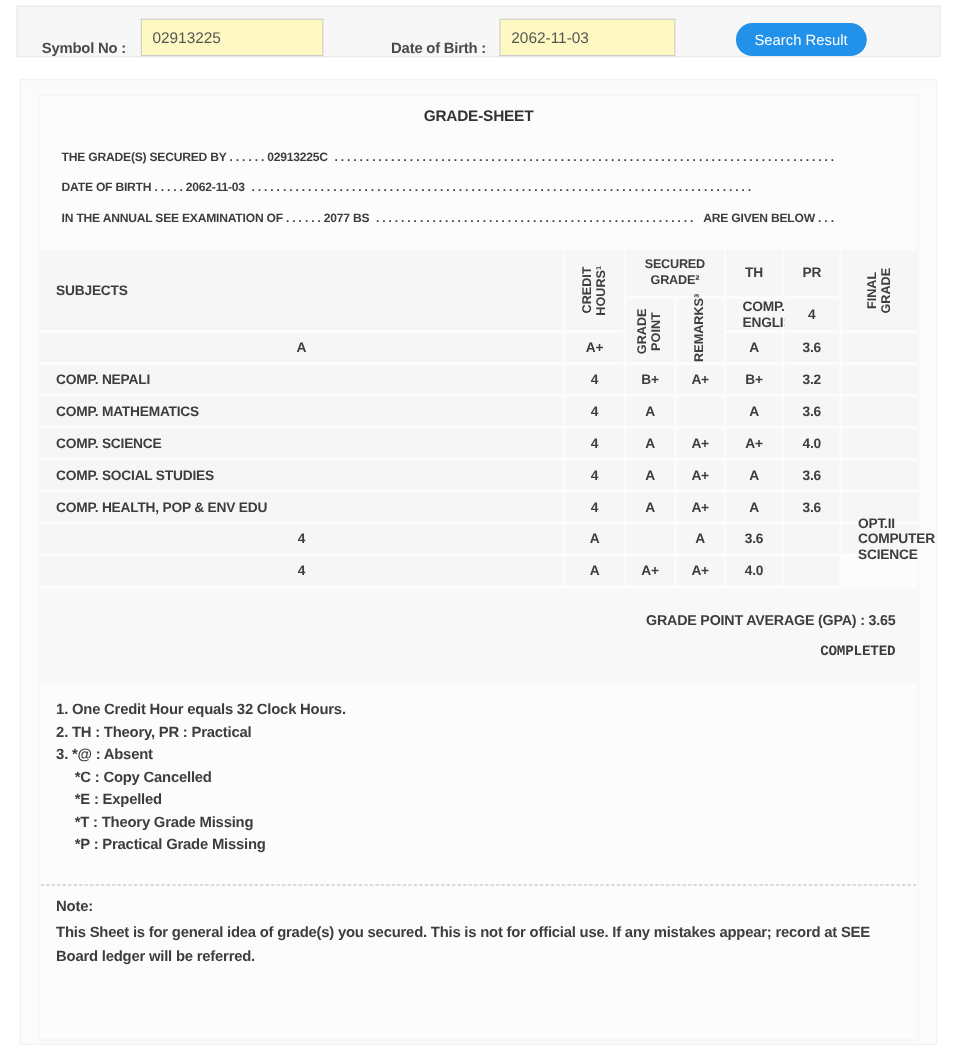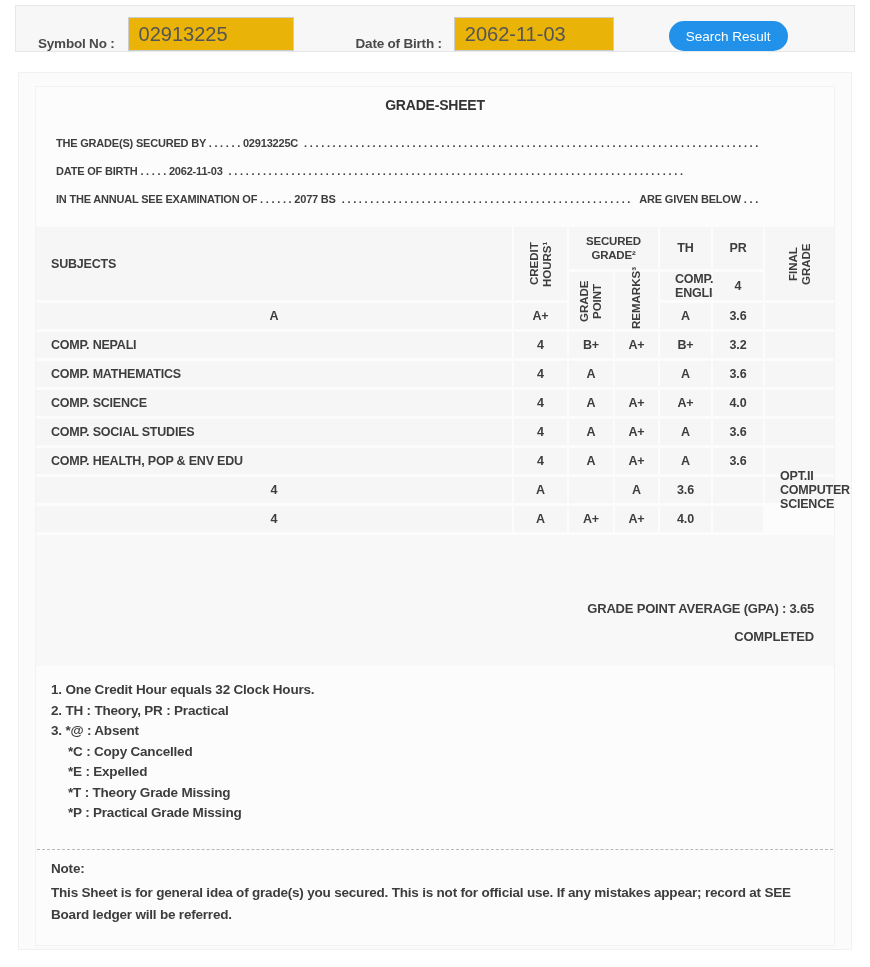--- a/index.html
+++ b/index.html
@@ -19,23 +19,23 @@
   .topbar .lbl {
     font-size: 13.5px;
     font-weight: 700;
     color: #4a4a4a;
     letter-spacing: -0.2px;
     white-space: nowrap;
   }
   .topbar input {
     height: 34px;
     border: 1px solid #cccccc;
-    background: #eab308;
+    background: #fef9c3;
     font-family: "Liberation Sans", sans-serif;
-    font-size: 20px;
+    font-size: 14px;
     color: #555555;
     padding: 0 10px;
     outline: none;
   }
   #symbol-input { width: 166px; margin-left: 13px; }
   #dob-label { margin-left: 62px; }
   #dob-input { width: 160px; margin-left: 12px; }
   .search-btn {
     margin-left: 55px;
     height: 30px;
@@ -133,22 +133,22 @@
   
   .summary-band {
     margin-top: 3px;
     background: #f8f8f8;
     padding: 16px 20px 14px 20px;
     text-align: right;
     font-size: 13px;
     font-weight: 700;
     color: #3d3d3d;
   }
-  .summary-band .gpa-line { line-height: 26px; margin-top: 45px; }
-  .summary-band .status-line { line-height: 30px; }
+  .summary-band .gpa-line { line-height: 26px; }
+  .summary-band .status-line { line-height: 30px; font-family: Liberation Mono, monospace; }
 
   
   .footnotes { padding: 14px 15px 0 15px; }
   .footnote {
     font-size: 13.5px;
     font-weight: 700;
     color: #3d3d3d;
     line-height: 20.5px;
   }
   .footnote.indent { padding-left: 17px; }

